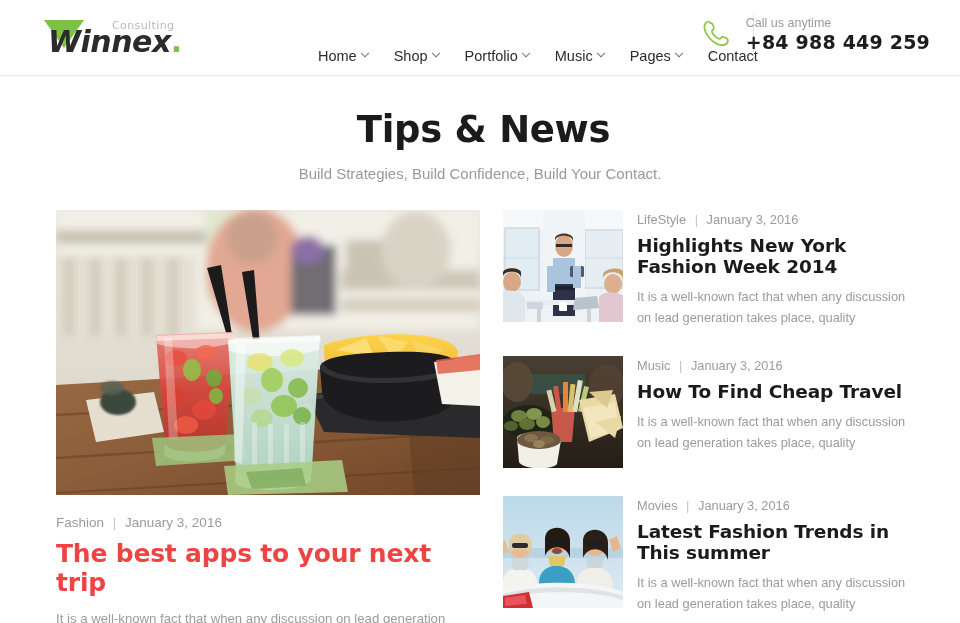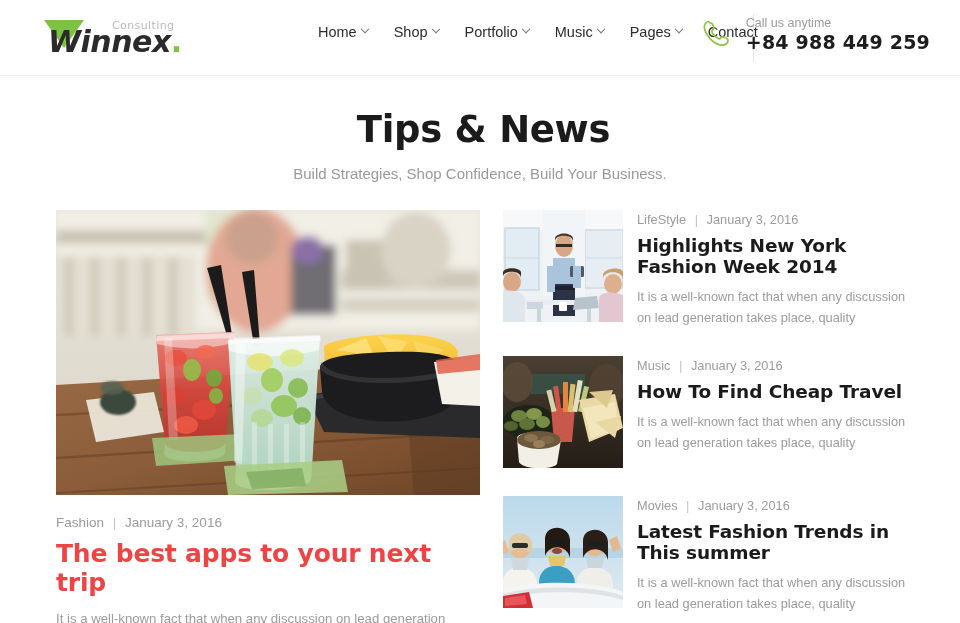--- a/index.html
+++ b/index.html
@@ -51,21 +51,21 @@
     font-family: "DejaVu Sans", sans-serif;
     font-style: italic;
   }
   .logo-word .dot { color: #7DC242; font-style: normal; }
 
   .nav {
     position: absolute;
     left: 318px; top: 0;
     height: 64px;
     display: flex;
-    align-items: center;
+    align-items: flex-end;
     gap: 26px;
   }
   .nav-item {
     display: flex;
     align-items: center;
     gap: 5px;
     font-size: 14.5px;
     color: #2c2c2c;
     cursor: pointer;
     white-space: nowrap;
@@ -218,21 +218,21 @@
     </svg>
     <div class="call-txt">
       <span class="call-label">Call us anytime</span>
       <span class="call-num">+84 988 449 259</span>
     </div>
   </div>
 </div>
 
 <div class="page-head">
   <h1 class="page-title">Tips &amp; News</h1>
-  <p class="page-sub">Build Strategies, Shop Confidence, Build Your Business.</p>
+  <p class="page-sub">Build Strategies, Build Confidence, Build Your Contact.</p>
 </div>
 
 <div class="content">
 
   <div class="col-main">
     <div class="feature-img">
       <svg viewBox="0 0 424 285" width="424" height="285" preserveAspectRatio="none">
         <defs>
           <linearGradient id="bgtop" x1="0" y1="0" x2="0" y2="1">
             <stop offset="0" stop-color="#e9e6dc"></stop>

